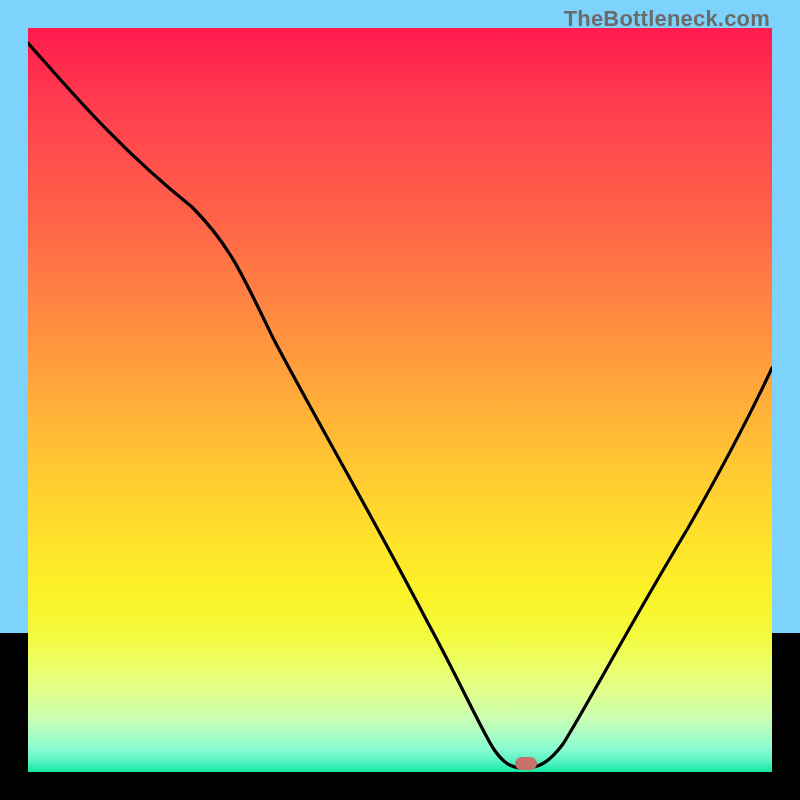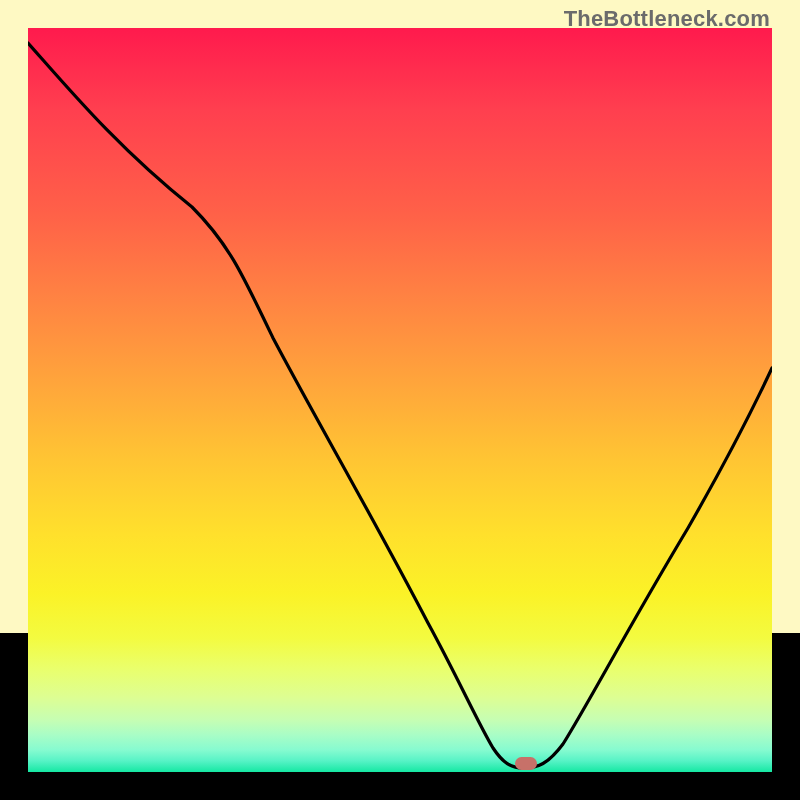--- a/index.html
+++ b/index.html
@@ -7,21 +7,21 @@
     padding: 0;
     width: 800px;
     height: 800px;
     background: #000;
     overflow: hidden;
   }
   .frame {
     position: relative;
     width: 800px;
     height: 633px;
-    background: #fef9c3;
+    background: #7dd3fc;
   }
   .plot-area {
     position: absolute;
     left: 28px;
     top: 28px;
     width: 744px;
     height: 744px;
     
     background: linear-gradient(
       to bottom,

